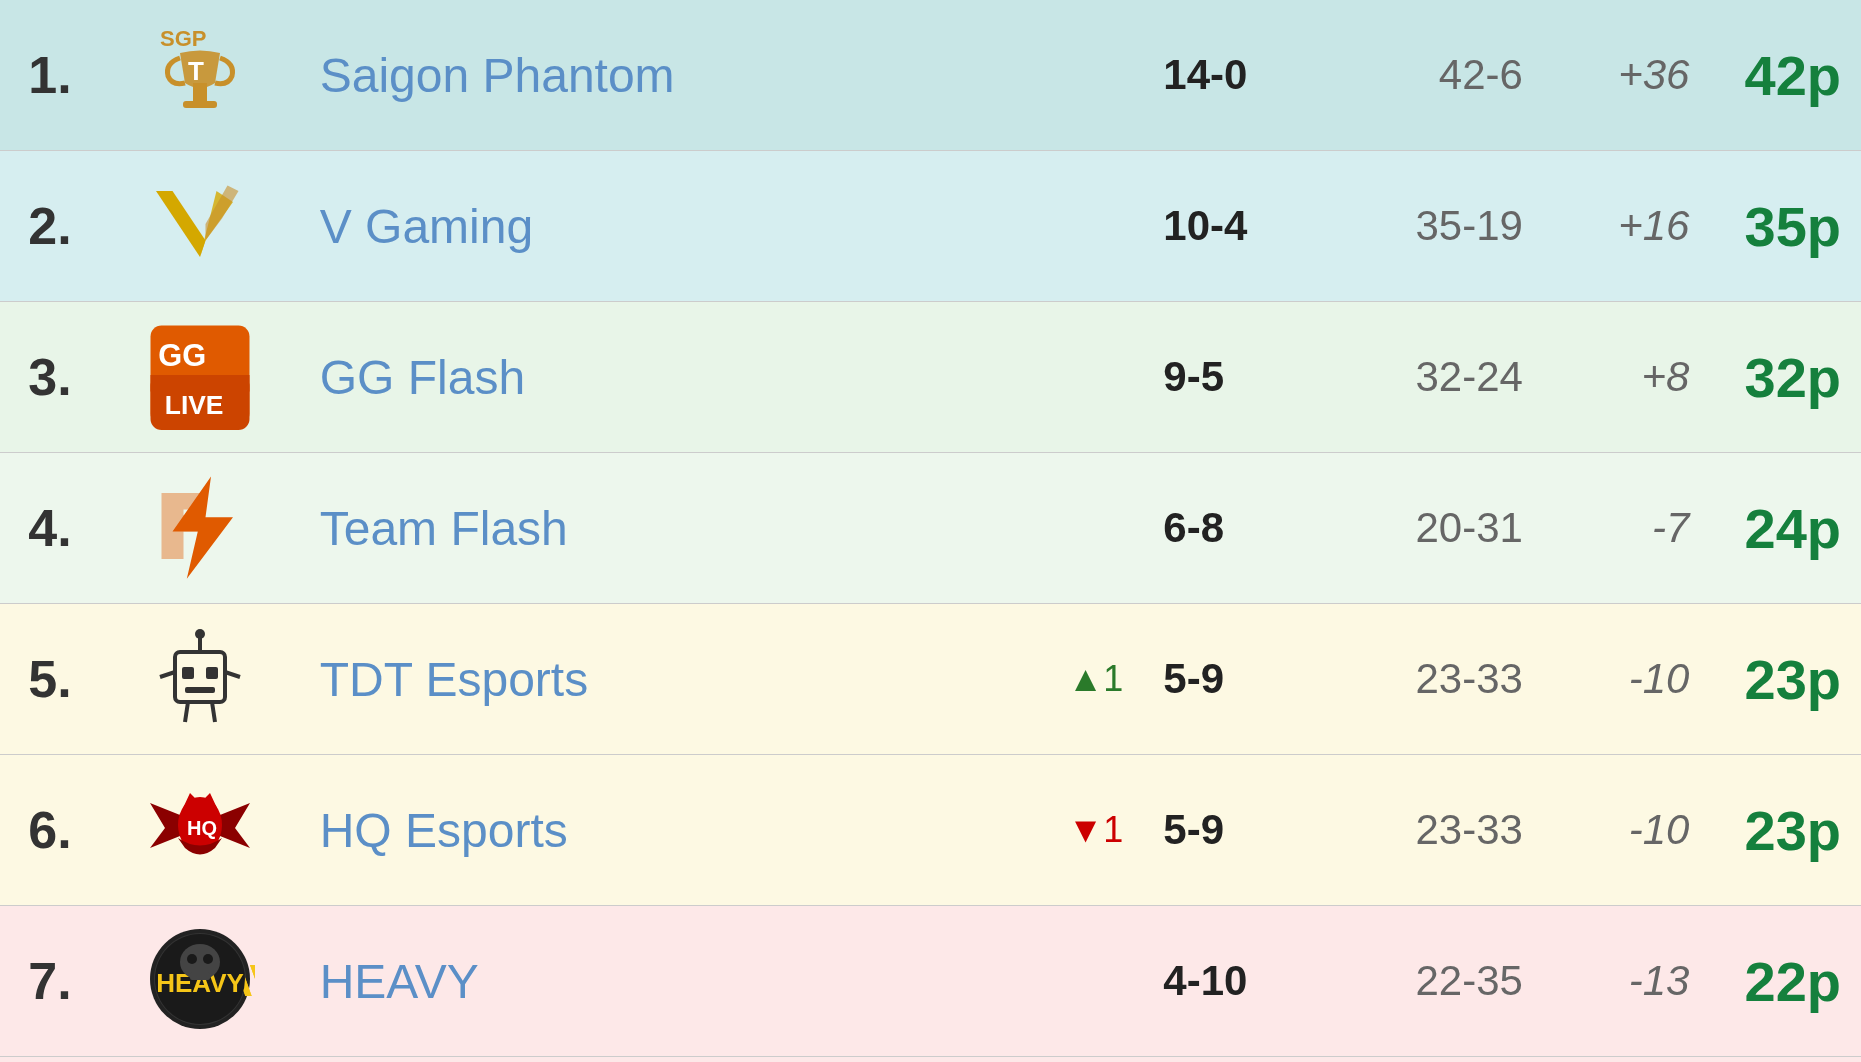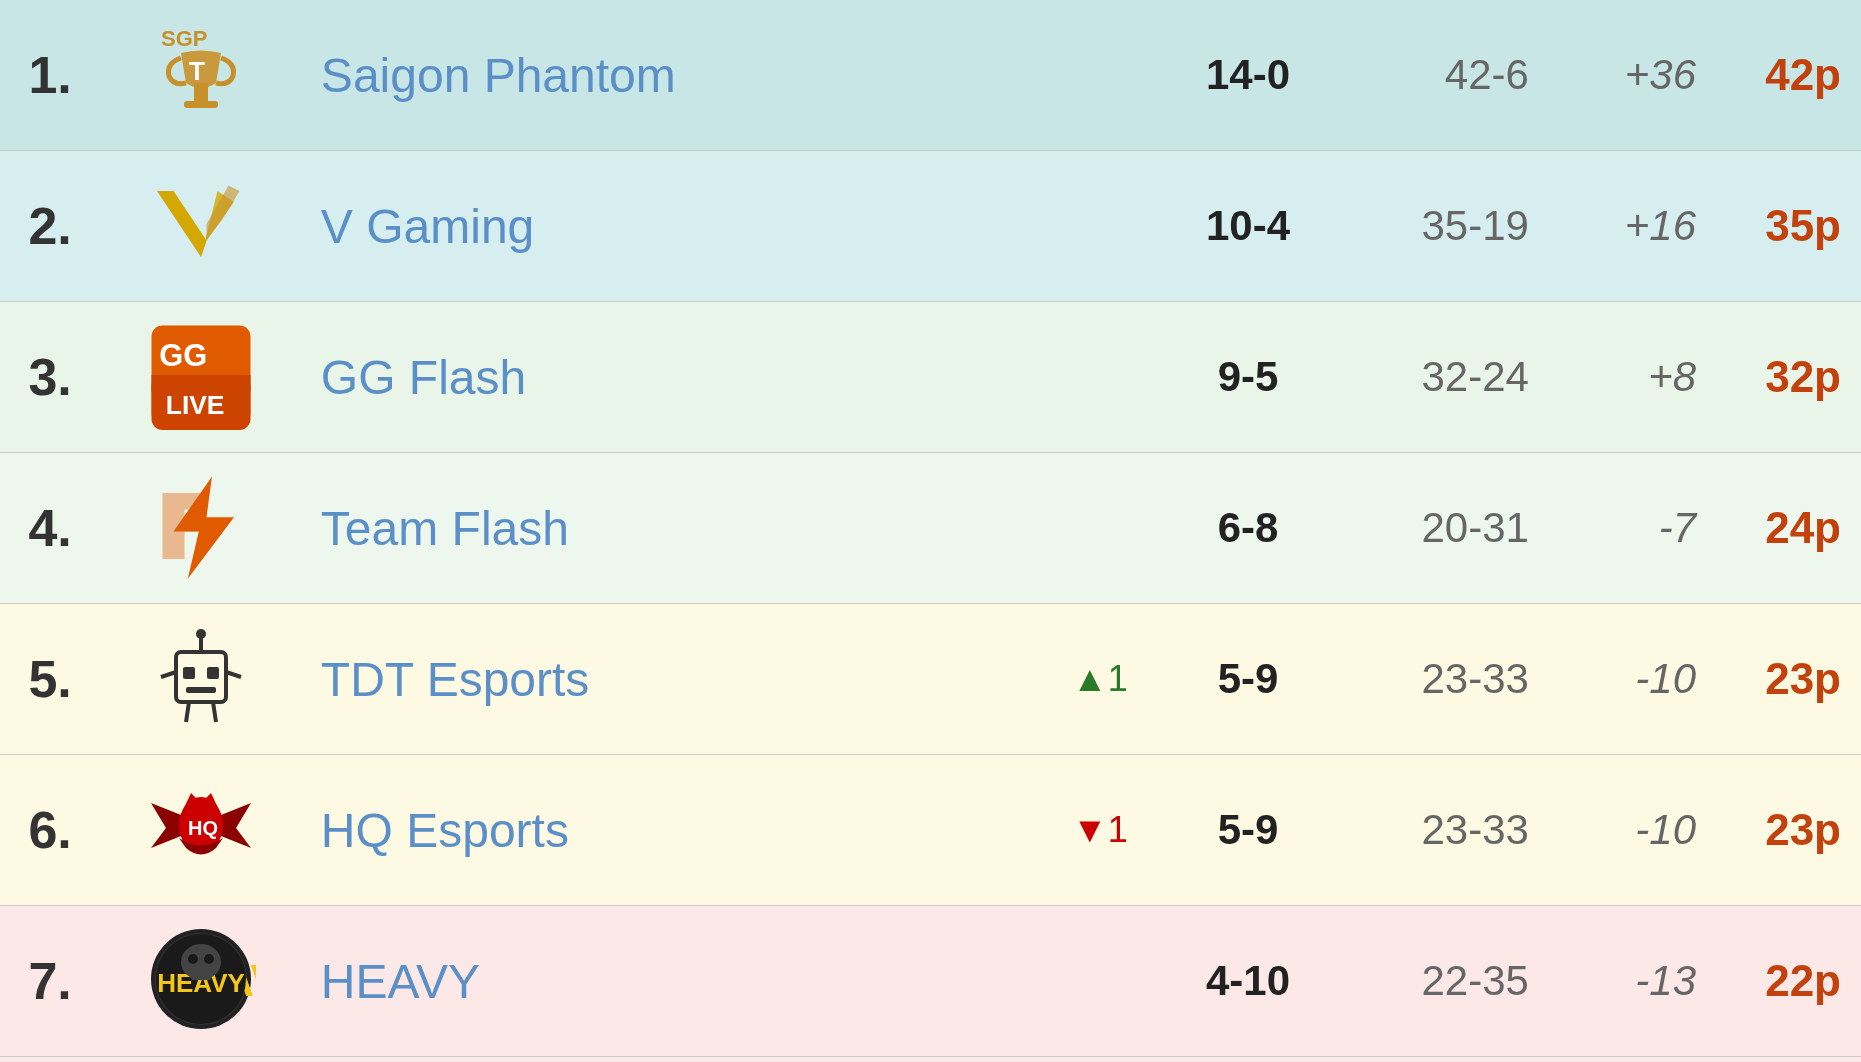--- a/index.html
+++ b/index.html
@@ -43,40 +43,40 @@
     .change-indicator {
       font-size: 36px;
       width: 160px;
       text-align: right;
     }
     .win-loss {
       font-size: 42px;
       font-weight: bold;
       color: #222;
       width: 180px;
-      text-align: center;
+      text-align: left;
     }
     .game-diff {
       font-size: 42px;
       color: #666;
       width: 180px;
       text-align: right;
       margin-top: 28px;
     }
     .plus-minus {
       font-size: 42px;
       color: #666;
       font-style: italic;
       width: 150px;
       text-align: right;
     }
     .points {
-      font-size: 44px;
+      font-size: 56px;
       font-weight: bold;
-      color: #c2410c;
+      color: #15803d;
       width: 130px;
       text-align: right;
       padding-right: 40px;
     }
 
     
     .row-1 { background-color: #c8e6e6; }
     .row-2 { background-color: #d6eef0; }
     .row-3 { background-color: #e8f5e8; }
     .row-4 { background-color: #edf7ed; }

